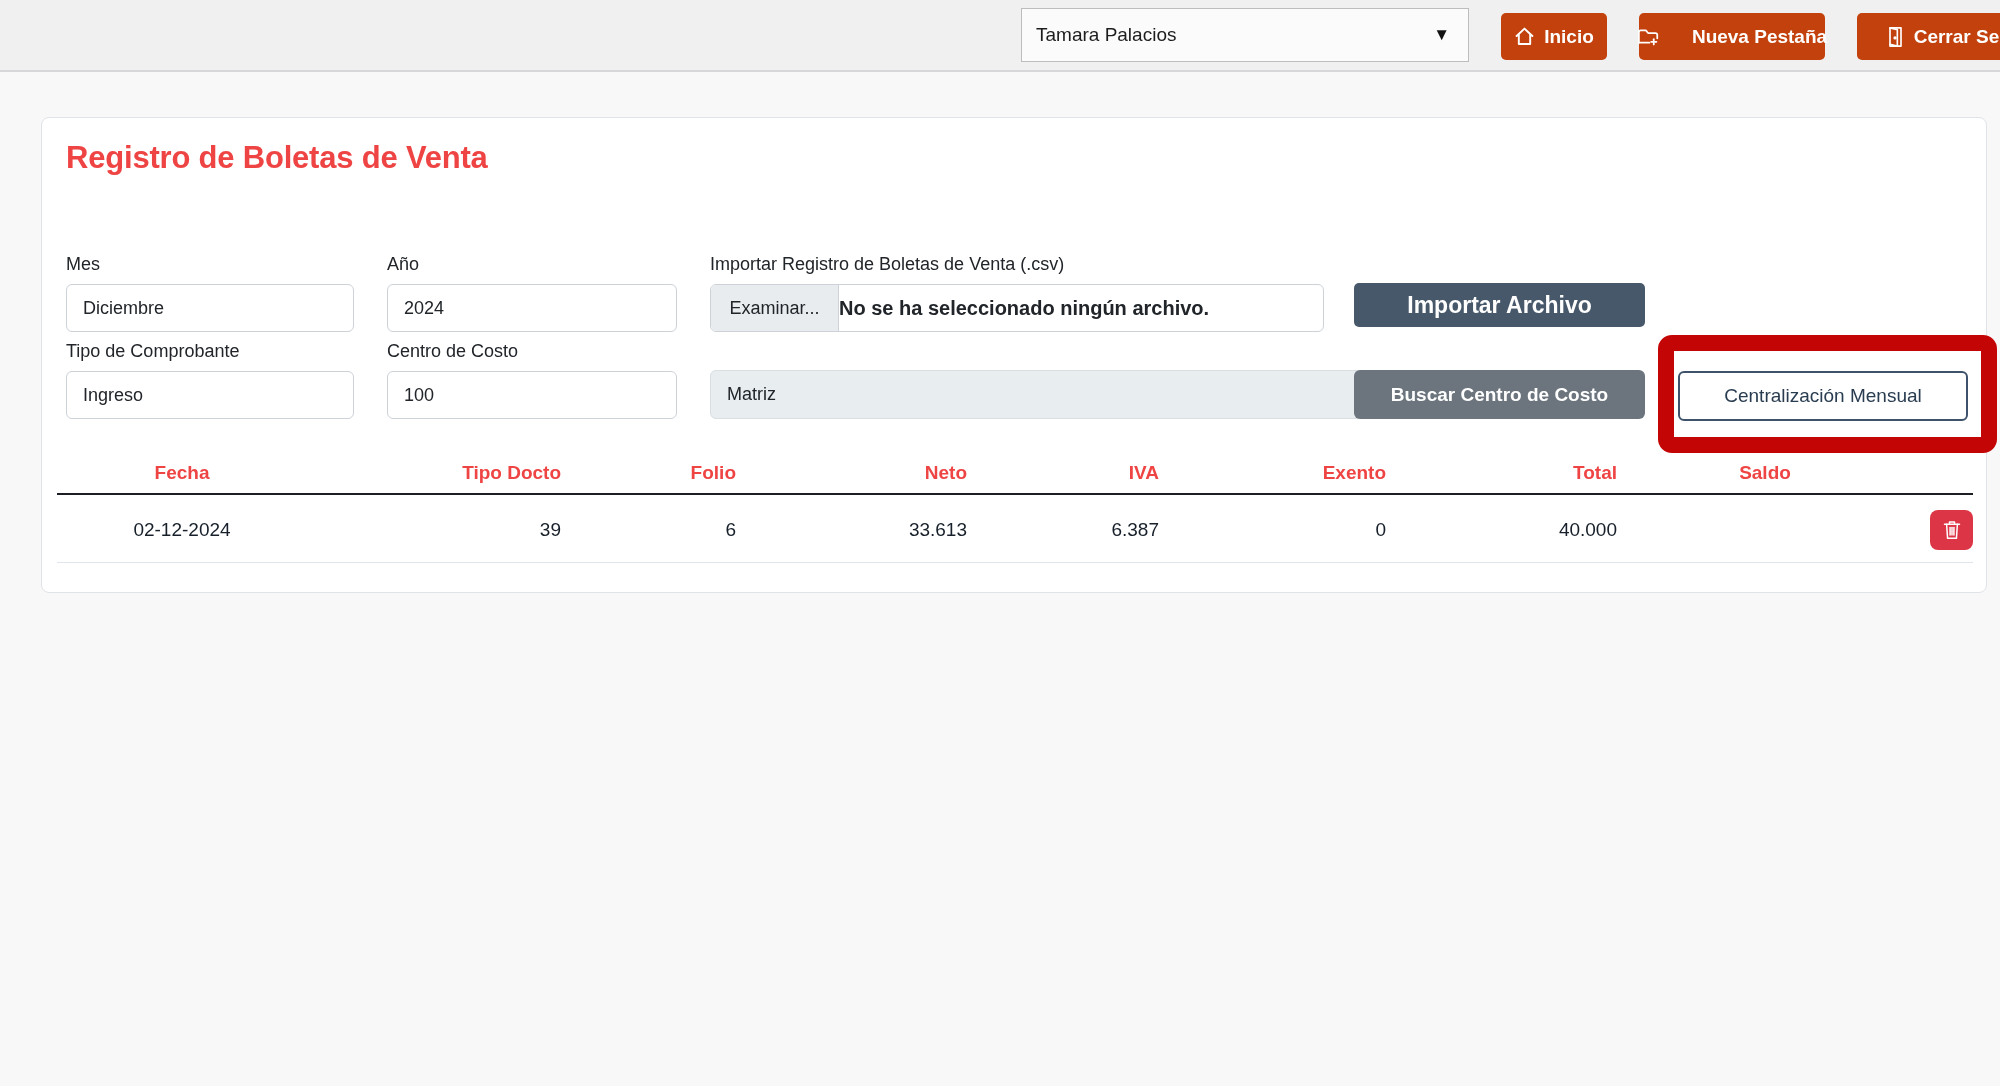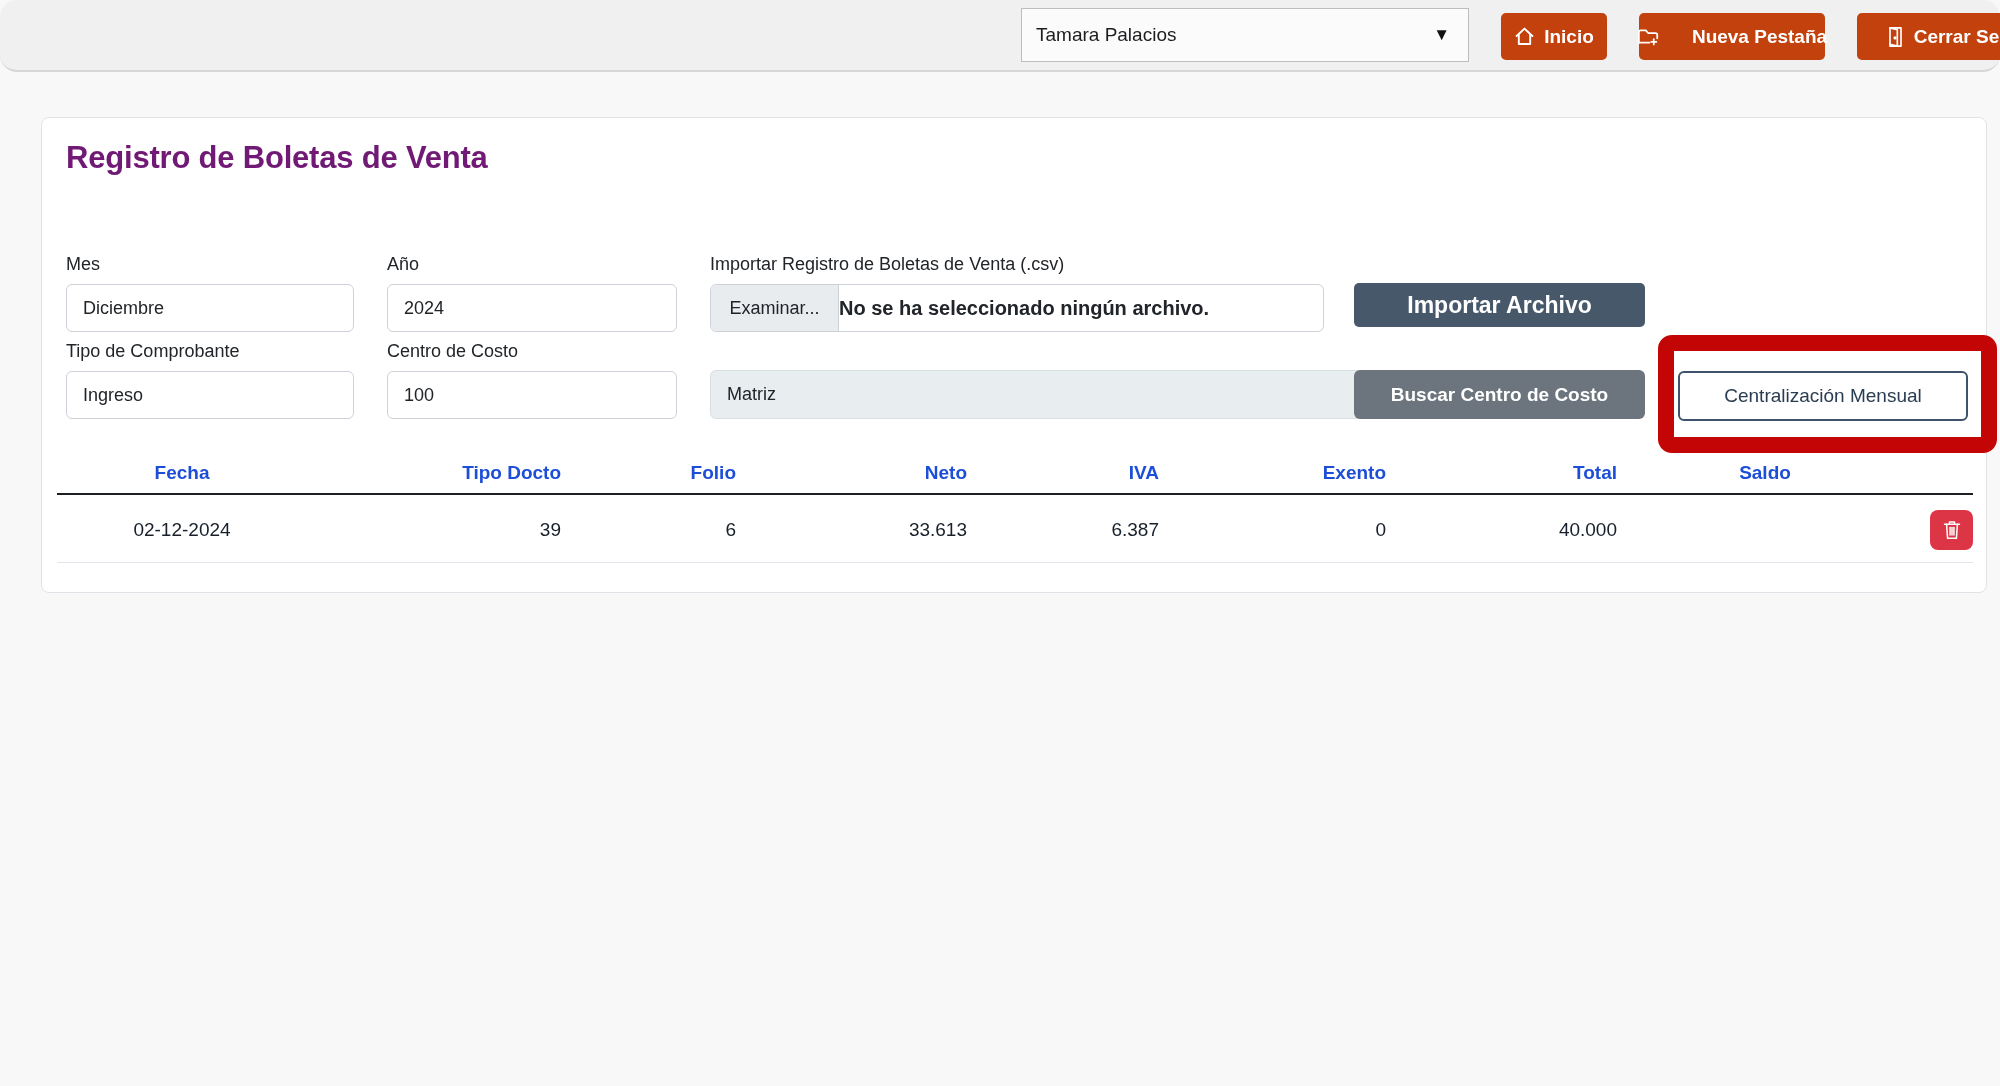--- a/index.html
+++ b/index.html
@@ -9,21 +9,20 @@
     background:#f8f8f9;
     font-family:"Liberation Sans", sans-serif;
     color:#212529;
   }
 
   
   .topbar {
     position:absolute; left:0; top:0; width:2000px; height:72px;
     background:#f0f0f1;
     border-bottom:2px solid #d7d7d9;
-    border-radius:17px;
   }
   .user-select {
     position:absolute; left:1021px; top:8px; width:448px; height:54px;
     background:#fbfbfc; border:1px solid #bdbdbf;
     display:flex; align-items:center; justify-content:space-between;
     padding:0 18px 0 14px; cursor:pointer;
     font-size:19px; color:#1d1d1f;
   }
   .user-select .caret { font-size:17px; color:#111; }
   .tb-btn {
@@ -38,21 +37,21 @@
   #btn-nueva    { left:1639px; width:186px;gap:32px; }
   #btn-cerrar   { left:1857px; width:210px; }
 
   
   .card {
     position:absolute; left:41px; top:117px; width:1946px; height:476px;
     background:#fff; border:1px solid #e0e3e7; border-radius:8px;
   }
   .card h1 {
     position:absolute; left:24px; top:22px;
-    font-size:31px; font-weight:700; color:#701a75; letter-spacing:-0.2px;
+    font-size:31px; font-weight:700; color:#ef4444; letter-spacing:-0.2px;
   }
   .subtitle {
     position:absolute; left:24px; top:82px;
     font-size:18px; color:#1f2933;
   }
 
   .field { position:absolute; }
   .field label { display:block; font-size:18px; color:#212529; margin-bottom:9px; }
   .txt {
     display:block; width:100%; height:48px;
@@ -95,21 +94,21 @@
     background:#fff; color:#293c50; font-size:19px; font-weight:400;
     border:2px solid #3e536b; border-radius:6px;
   }
   .fld-matriz { position:absolute; left:668px; top:252px; width:663px; }
   .fld-matriz .txt { height:49px; }
 
   
   .grid-wrap { position:absolute; left:15px; top:344px; width:1916px; }
   table.grid { width:100%; border-collapse:collapse; table-layout:fixed; }
   .grid th {
-    font-size:19px; font-weight:700; color:#1d4ed8;
+    font-size:19px; font-weight:700; color:#ef4444;
     padding:0 0 9px 0; border-bottom:2px solid #1b1f23;
   }
   .grid td {
     font-size:19px; color:#17202a;
     padding:15px 0 12px 0; border-bottom:1px solid #dfe5ea;
   }
   .al-c { text-align:center; }
   .al-r { text-align:right; }
   .del-btn {
     display:block; margin-left:auto;

